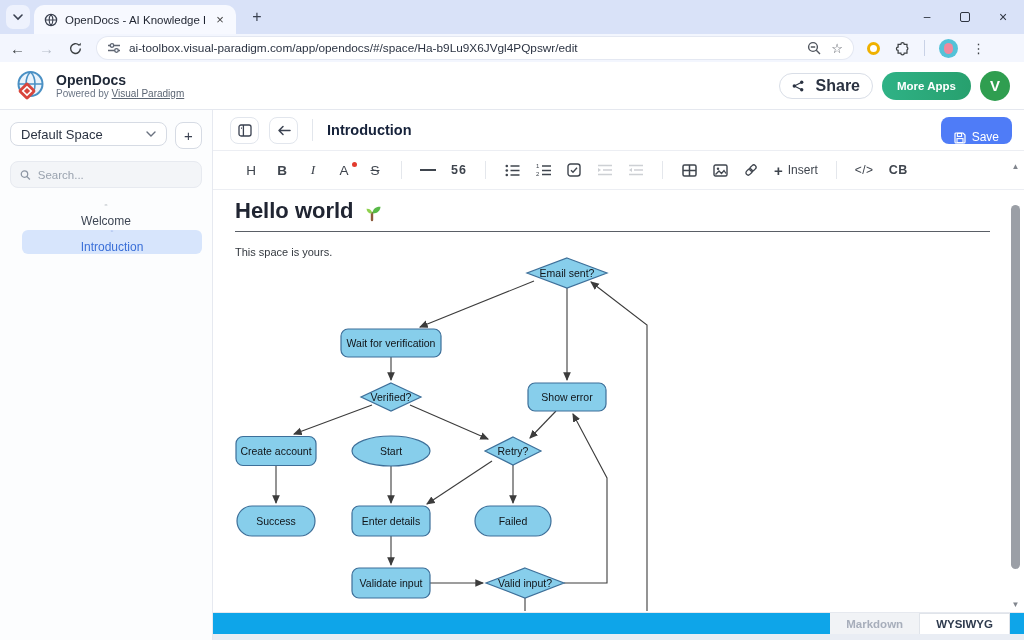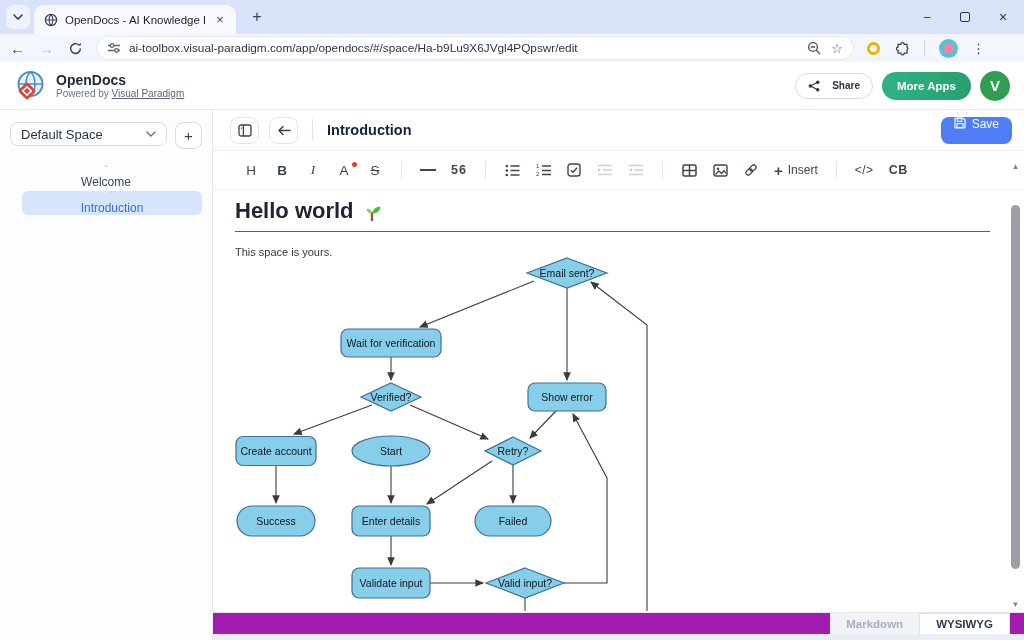--- a/index.html
+++ b/index.html
@@ -30,21 +30,21 @@
   .chrome-avatar::after{ content:""; position:absolute; left:5px; top:4px; width:9px; height:11px; border-radius:5px; background:#f0889d; }
   .kebab { font-size:13px; color:#3c4043; }
 
   
   .appheader { height:48px; background:#fff; border-bottom:1px solid #e5e8ef; display:flex; align-items:center; padding:0 14px; }
   .logo { width:33px; height:33px; position:relative; margin-right:9px; }
   .brand-name { font-size:14px; font-weight:bold; color:#1e2736; line-height:15px; }
   .brand-sub { font-size:10px; color:#6b7585; }
   .brand-sub a { color:#5b6573; text-decoration:underline; }
   .hdr-right { margin-left:auto; display:flex; align-items:center; gap:9px; }
-  .share-btn { height:26px; border:1px solid #d9dee7; border-radius:15px; background:#fff; display:flex; align-items:center; gap:12px; padding:0 12px; font-size:10px; font-weight:bold; color:#2b3342; }
+  .share-btn { height:26px; border:1px solid #d9dee7; border-radius:15px; background:#fff; display:flex; align-items:center; gap:12px; padding:0 12px; font-size:16px; font-weight:bold; color:#2b3342; }
   .moreapps-btn { height:28px; border:none; border-radius:15px; background:linear-gradient(90deg,#2fb286,#27a06e); color:#fff; font-size:11.5px; font-weight:bold; padding:0 15px; }
   .avatar { width:30px; height:30px; border-radius:50%; background:#2f9e50; color:#fff; font-size:15px; font-weight:bold; display:flex; align-items:center; justify-content:center; }
 
   
   .main { display:flex; height:530px; }
   .sidebar { width:213px; border-right:1px solid #e6e9f0; background:#fcfdfe; padding:12px 10px; }
   .space-row { display:flex; gap:8px; }
   .space-select { flex:1; height:24px; border:1px solid #d6dbe4; border-radius:8px; background:#fff; display:flex; align-items:center; justify-content:space-between; padding:0 10px; font-size:13px; color:#2b3342; }
   .plus-btn { width:27px; height:27px; border:1px solid #d6dbe4; border-radius:8px; background:#fff; font-size:15px; color:#3a4150; display:flex; align-items:center; justify-content:center; }
   .search-box { margin-top:12px; height:27px; background:#f3f5f8; border:1px solid #e7eaf0; border-radius:8px; display:flex; align-items:center; gap:7px; padding:0 9px; }
@@ -53,21 +53,21 @@
   .tree { margin-top:16px; }
   .tree-row { display:flex; align-items:center; gap:8px; height:24px; padding:0 8px; font-size:12px; color:#3d4654; border-radius:6px;flex-direction:column; }
   .tree-row.doc { margin-left:12px; margin-top:2px; }
   .tree-row.selected { background:#d7e5fc; color:#3a6fd8; }
 
   .content { flex:1; display:flex; flex-direction:column; position:relative; background:#fff; }
   .dochead { height:41px; border-bottom:1px solid #eceef3; display:flex; align-items:center; padding:0 12px 0 17px; gap:10px; }
   .iconbtn { width:29px; height:27px; border:1px solid #e2e6ed; border-radius:8px; background:#fff; display:flex; align-items:center; justify-content:center; color:#3a4150; font-size:14px; }
   .dochead-sep { width:1px; height:22px; background:#e2e6ec; margin:0 4px; }
   .doc-title { font-size:14.5px; font-weight:bold; color:#16223a; }
-  .save-btn { margin-left:auto; height:27px; border:none; border-radius:8px; background:#4f7cf7; color:#fff; font-size:12px; display:flex; align-items:flex-start; gap:6px; padding:0 13px; }
+  .save-btn { margin-left:auto; height:27px; border:none; border-radius:8px; background:#4f7cf7; color:#fff; font-size:12px; display:flex; align-items:flex-end; gap:6px; padding:0 13px; }
 
   .edittoolbar { height:39px; border-bottom:1px solid #eceef3; display:flex; align-items:center; padding:0 0 0 30px; gap:15px; color:#3f454e; }
   .ti { font-size:13.5px; color:#3f454e; display:flex; align-items:center; justify-content:center; min-width:16px; }
   .ti-b { font-weight:bold; }
   .ti-i { font-style:italic; font-family:"Liberation Serif",serif; }
   .ti-a { position:relative; }
   .ti-a::after { content:""; position:absolute; top:-1px; right:-5px; width:5px; height:5px; border-radius:50%; background:#e23b2e; }
   .ti-s { text-decoration:line-through; }
   .ti-hr { width:16px; height:2px; background:#3f454e; }
   .ti-quote { font-weight:bold; font-size:12.5px; letter-spacing:1px; }
@@ -83,21 +83,21 @@
   .doc-h1 { font-size:22px; font-weight:bold; color:#202532; }
   .doc-hr { height:1px; background:#5a5f66; margin:7px 34px 0 0; }
   .doc-p { font-size:11px; color:#33383f; margin-top:14px; }
 
   
   .scrollbar { position:absolute; right:2px; top:50px; width:13px; height:452px; display:flex; flex-direction:column; align-items:center; }
   .sb-arrow { font-size:8px; color:#80858d; height:14px; line-height:14px; }
   .sb-track { flex:1; width:9px; position:relative; }
   .sb-thumb { position:absolute; top:31px; left:0; width:9px; height:364px; border-radius:5px; background:#9b9fa6; }
 
-  .statusbar { height:22px; border-top:1px solid #e6e9ef; display:flex; justify-content:flex-end; background:#a21caf; }
+  .statusbar { height:22px; border-top:1px solid #e6e9ef; display:flex; justify-content:flex-end; background:#0ea5e9; }
   .seg { height:100%; display:flex; align-items:center; padding:0 16px; font-size:11.5px; }
   .seg-md { background:#f1f3f6; color:#a7aebb; font-weight:bold; }
   .seg-wy { background:#fff; border:1px solid #e0e4ea; border-bottom:none; color:#2f3b4e; font-weight:bold; margin-right:14px; }
   .bottomstrip { height:6px; background:#e9edf4; }
 
   svg.icon { display:block; }
   .fc-overlay { position:absolute; left:0; top:0; width:1024px; height:640px; pointer-events:none; }
 </style>
 </head>
 <body>
@@ -190,20 +190,27 @@
 
   <div class="sidebar">
     <div class="space-row">
       <div class="space-select">
         <span>Default Space</span>
         <svg class="icon" width="10" height="6" viewBox="0 0 10 6">
             <path d="M1 1 l4 4 4-4" stroke="#6a7280" stroke-width="1.4" fill="none" stroke-linecap="round"></path>
           </svg>
       </div>
       <div class="plus-btn">+</div>
+    </div>
+    <div class="search-box">
+      <svg class="icon" width="12" height="12" viewBox="0 0 12 12">
+          <circle cx="5" cy="5" r="3.6" fill="none" stroke="#8c95a3" stroke-width="1.4"></circle>
+          <path d="M7.8 7.8 L11 11" stroke="#8c95a3" stroke-width="1.4"></path>
+        </svg>
+      <input placeholder="Search..." style="">
     </div>
     <div class="tree">
       <div class="tree-row">
         <svg class="icon" width="14" height="12" viewBox="0 0 14 12">
             <path d="M1 2.5 a1 1 0 0 1 1-1 h3.2 l1.3 1.6 H12 a1 1 0 0 1 1 1 V10 a1 1 0 0 1 -1 1 H2 a1 1 0 0 1 -1-1 z" fill="none" stroke="#5d6674" stroke-width="1.2"></path>
           </svg>
         <span>Welcome</span>
       </div>
       <div class="tree-row doc selected">
         <svg class="icon" width="12" height="14" viewBox="0 0 12 14">

